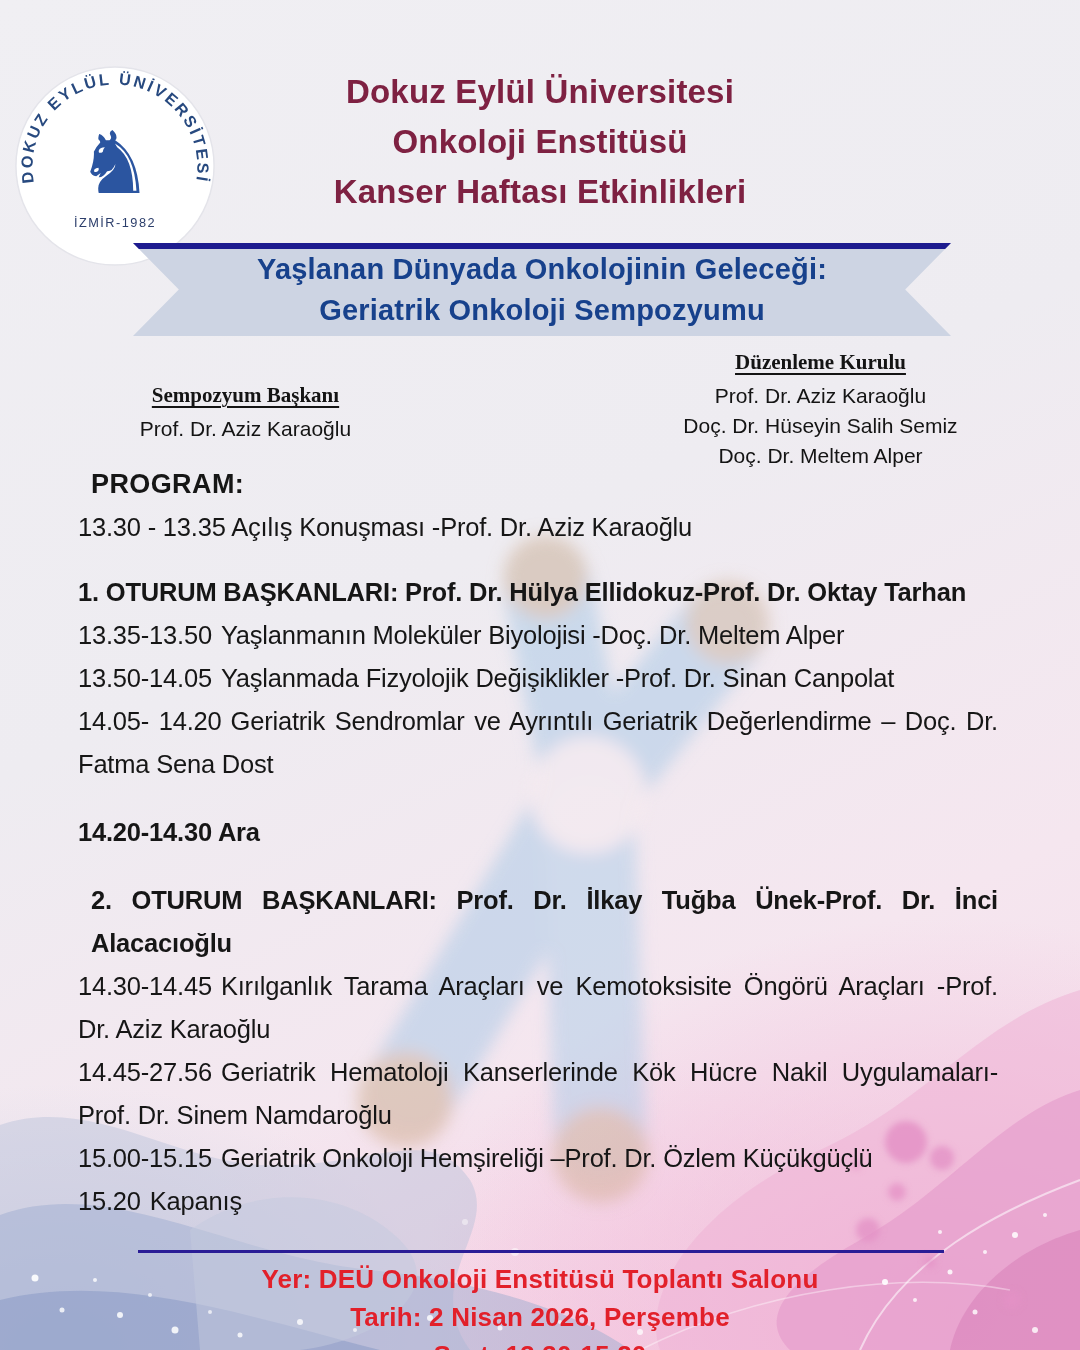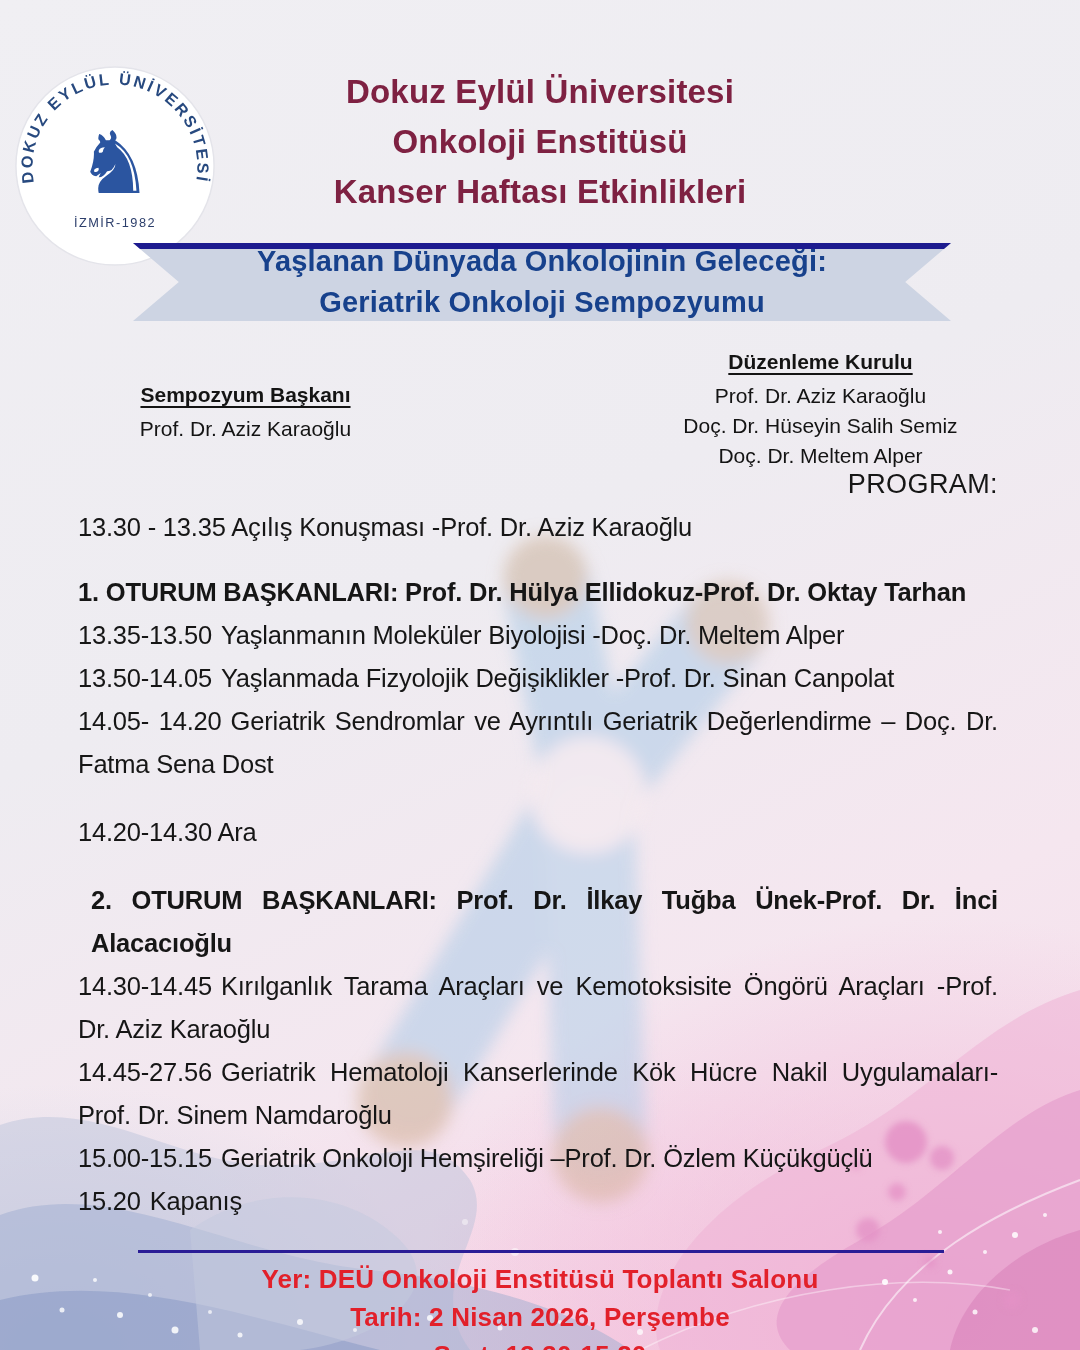--- a/index.html
+++ b/index.html
@@ -19,43 +19,43 @@
   .uni-title{
     left:50%;top:50px;transform:translateX(-50%);
     width:640px;text-align:center;
     color:#7e2142;font-weight:bold;font-size:33px;line-height:50px;letter-spacing:.2px;
   }
   .logo-left{left:12px;top:46px;width:206px;height:206px;}
   .logo-right{left:891px;top:71px;width:166px;height:166px;}
 
   
   .ribbon{
-    left:133px;top:226px;width:818px;height:78px;
+    left:133px;top:226px;width:818px;height:93px;
     background:#cdd4e3;
     clip-path:polygon(0 0,100% 0,94.4% 50%,100% 100%,0 100%,5.6% 50%);
     display:flex;flex-direction:column;justify-content:center;align-items:center;
     text-align:center;
   }
   .ribbon .topbar{position:absolute;top:0;left:0;right:0;height:6px;background:#1d1b8f;}
   .ribbon .bline{color:#17418c;font-weight:bold;font-size:29px;line-height:41px;letter-spacing:.2px;}
 
   
   .committee{font-size:21px;color:#141414;text-align:center;line-height:30px;}
-  .committee .head{font-weight:bold;text-decoration:underline;text-decoration-thickness:2px;text-underline-offset:4px;margin-bottom:4px;}
+  .committee .head{font-weight:bold;text-decoration:underline;text-decoration-thickness:2px;text-underline-offset:4px;margin-bottom:4px;font-family:Liberation Serif, serif;}
   .cmt-left{left:93px;top:363px;width:305px;}
   .cmt-right{left:628px;top:330px;width:385px;}
 
   
   .program{left:78px;top:446px;width:920px;color:#161616;font-size:25.5px;line-height:43px;letter-spacing:-.2px;}
   .program p{margin:0;}
-  .p-label{font-weight:normal;font-size:27px;padding-left:13px;letter-spacing:.4px;text-align:right;}
+  .p-label{font-weight:bold;font-size:27px;padding-left:13px;letter-spacing:.4px;}
   .session-heading{font-weight:bold;margin-top:22px !important;}
   .nowrap{white-space:nowrap;}
   .justify{text-align:justify;}
-  .break-line{font-weight:normal;margin-top:25px !important;}
+  .break-line{font-weight:bold;margin-top:25px !important;}
   .s2{margin-top:25px !important;}
   .t{font-weight:normal;margin-right:9px;}
 
   
   .divider{left:138px;top:1233px;width:806px;height:3px;background:#2a1d96;}
   .footer{left:0;top:1243px;width:100%;text-align:center;color:#e2202a;font-weight:bold;font-size:26px;line-height:38px;letter-spacing:.2px;}
 
   
   .logo-svg{width:100%;height:100%;display:block;}
 </style>

